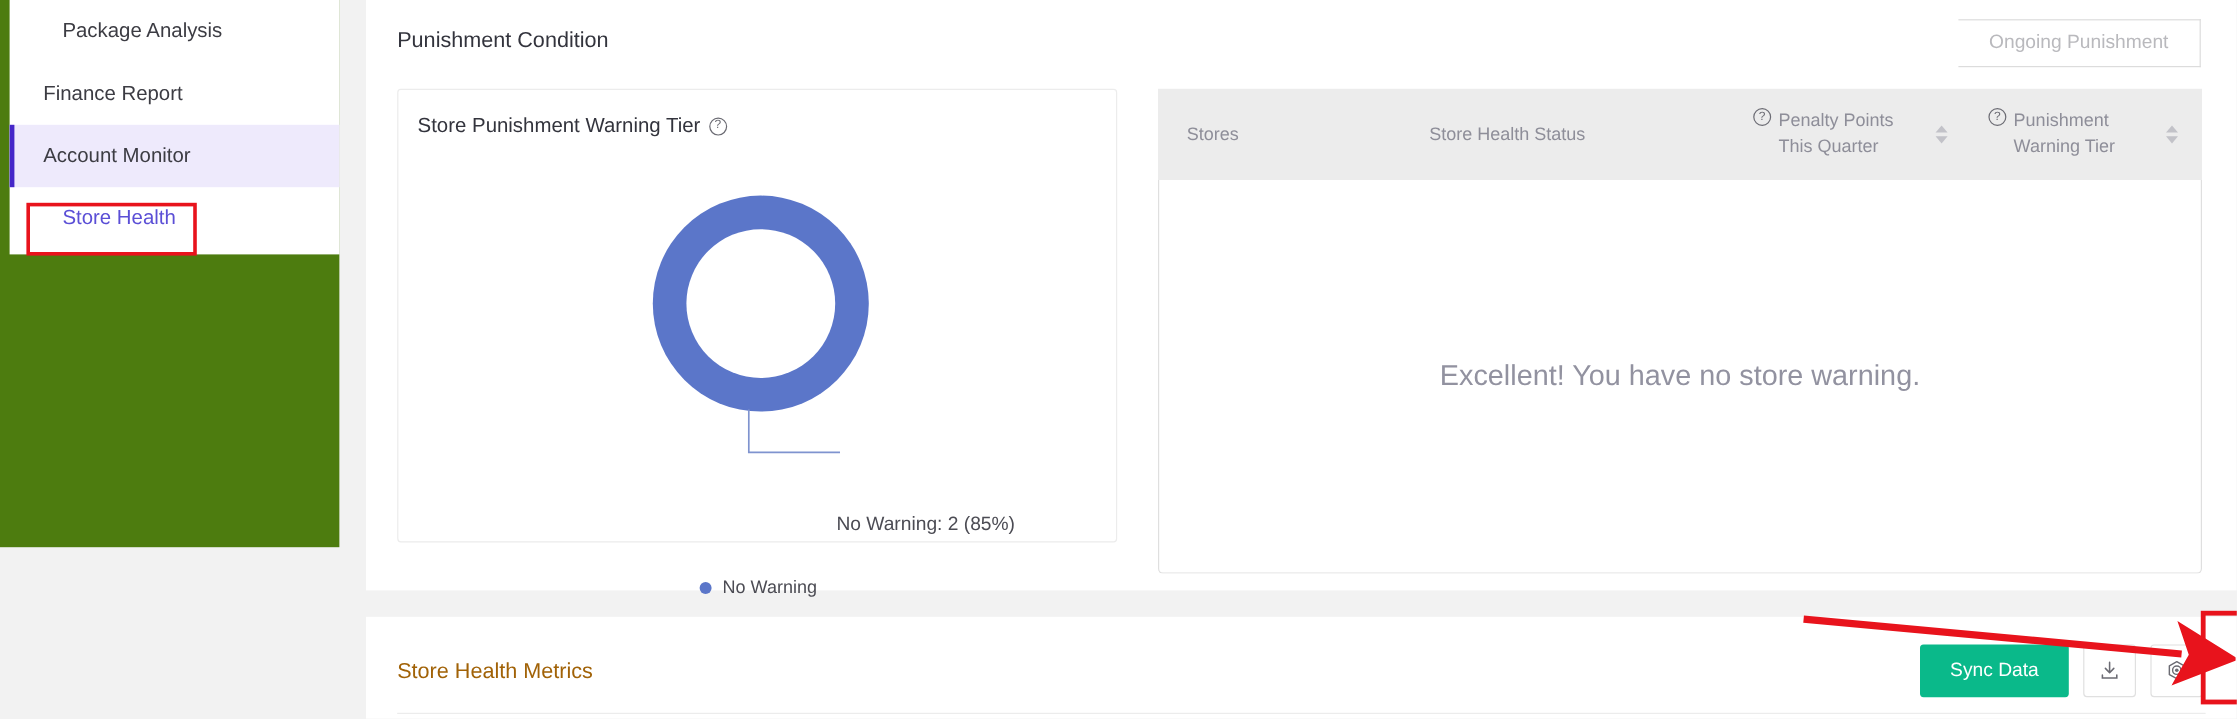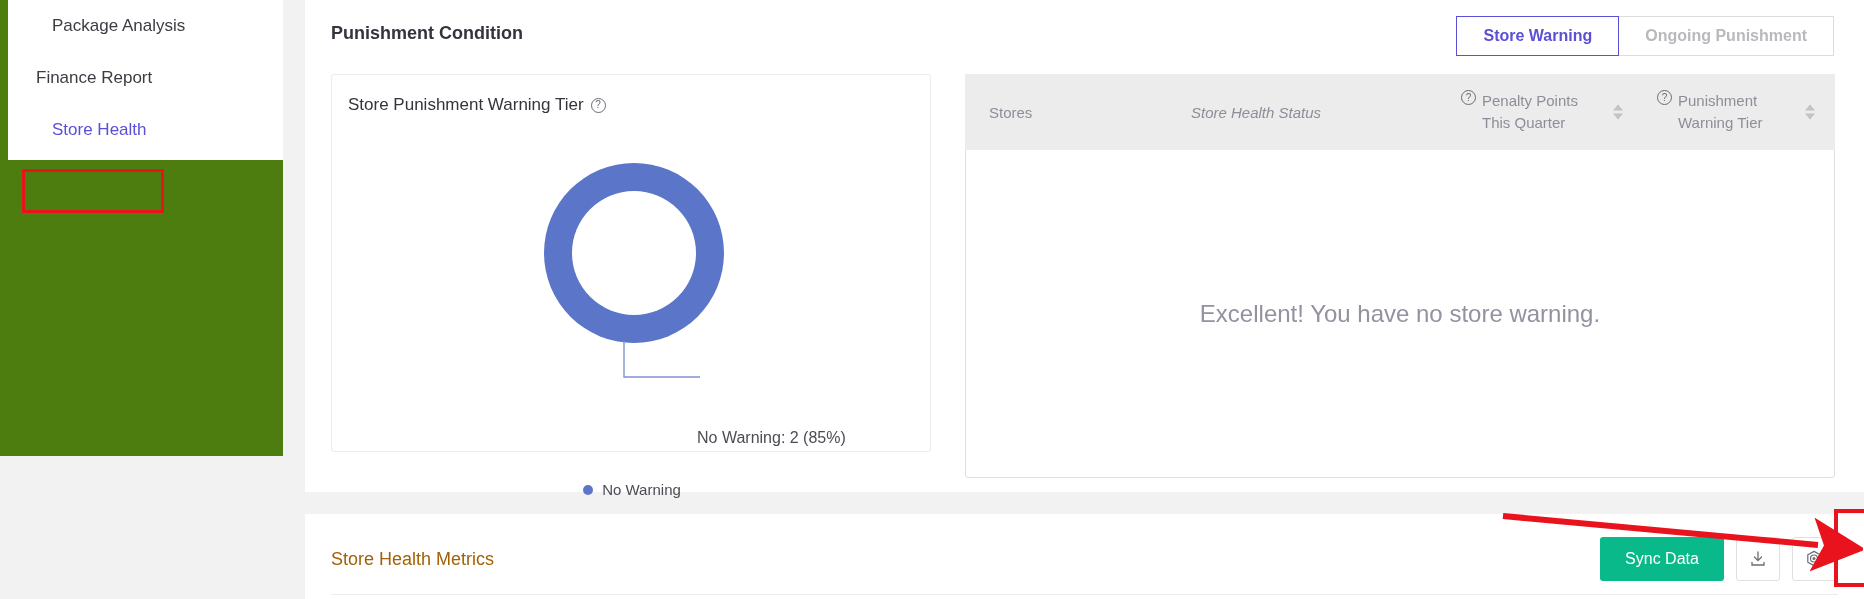--- a/index.html
+++ b/index.html
@@ -65,21 +65,21 @@
   }
 
   #card-top {
     position: absolute; left: 22px; top: 0;
     width: 1559px; height: 492px;
     background: #ffffff;
   }
 
   #top-head {
     position: absolute; left: 0; top: 0;
-    width: 100%; height: 70px; font-weight: bold;
+    width: 100%; height: 70px;
   }
   #top-title {
     position: absolute; left: 26px; top: 23px;
     font-size: 18px; color: #33343d;
   }
 
   
   #seg {
     position: absolute; right: 30px; top: 16px;
     display: flex; height: 40px;
@@ -170,21 +170,21 @@
     height: 76px;
     background: #ececec;
   }
   .th {
     display: flex; align-items: center;
     font-size: 15px; color: #8e8e99;
     padding: 0 14px;
     position: relative;
   }
   .th-stores { width: 212px; padding-left: 24px; }
-  .th-status { width: 270px; font-style: italic; }
+  .th-status { width: 270px; }
   .th-penalty { width: 196px; }
   .th-tier { width: 192px; }
   .th-inner { display: flex; align-items: flex-start; gap: 6px; }
   .th-lines { line-height: 1.45; }
   .sorter {
     position: absolute; right: 20px; top: 50%;
     transform: translateY(-50%);
     display: flex; flex-direction: column; gap: 3px;
   }
   .sorter i {
@@ -269,41 +269,41 @@
 
       <div class="nav-item lvl2">
         <span>Package Analysis</span>
       </div>
 
       <div class="nav-item lvl1">
         <span>Finance Report</span>
       </div>
 
 
+      <div class="nav-item lvl1 active-group">
+        <span>Account Monitor</span>
+      </div>
 
       <div class="nav-item lvl2 active-leaf">
         <span>Store Health</span>
       </div>
 
     </div>
 
     <div id="anno-store-health"></div>
   </nav>
 
   <main id="main">
 
     <section id="card-top">
 
       <div id="top-head">
         <div id="top-title">Punishment Condition</div>
 
         <div id="seg">
-          <div class="seg-btn active">
-            <span>Store Warning</span>
-          </div>
           <div class="seg-btn inactive">
             <span>Ongoing Punishment</span>
           </div>
         </div>
       </div>
 
       <div id="donut-card">
         <div id="donut-title">
           <span>Store Punishment Warning Tier</span>
           <span class="q-icon">?</span>

